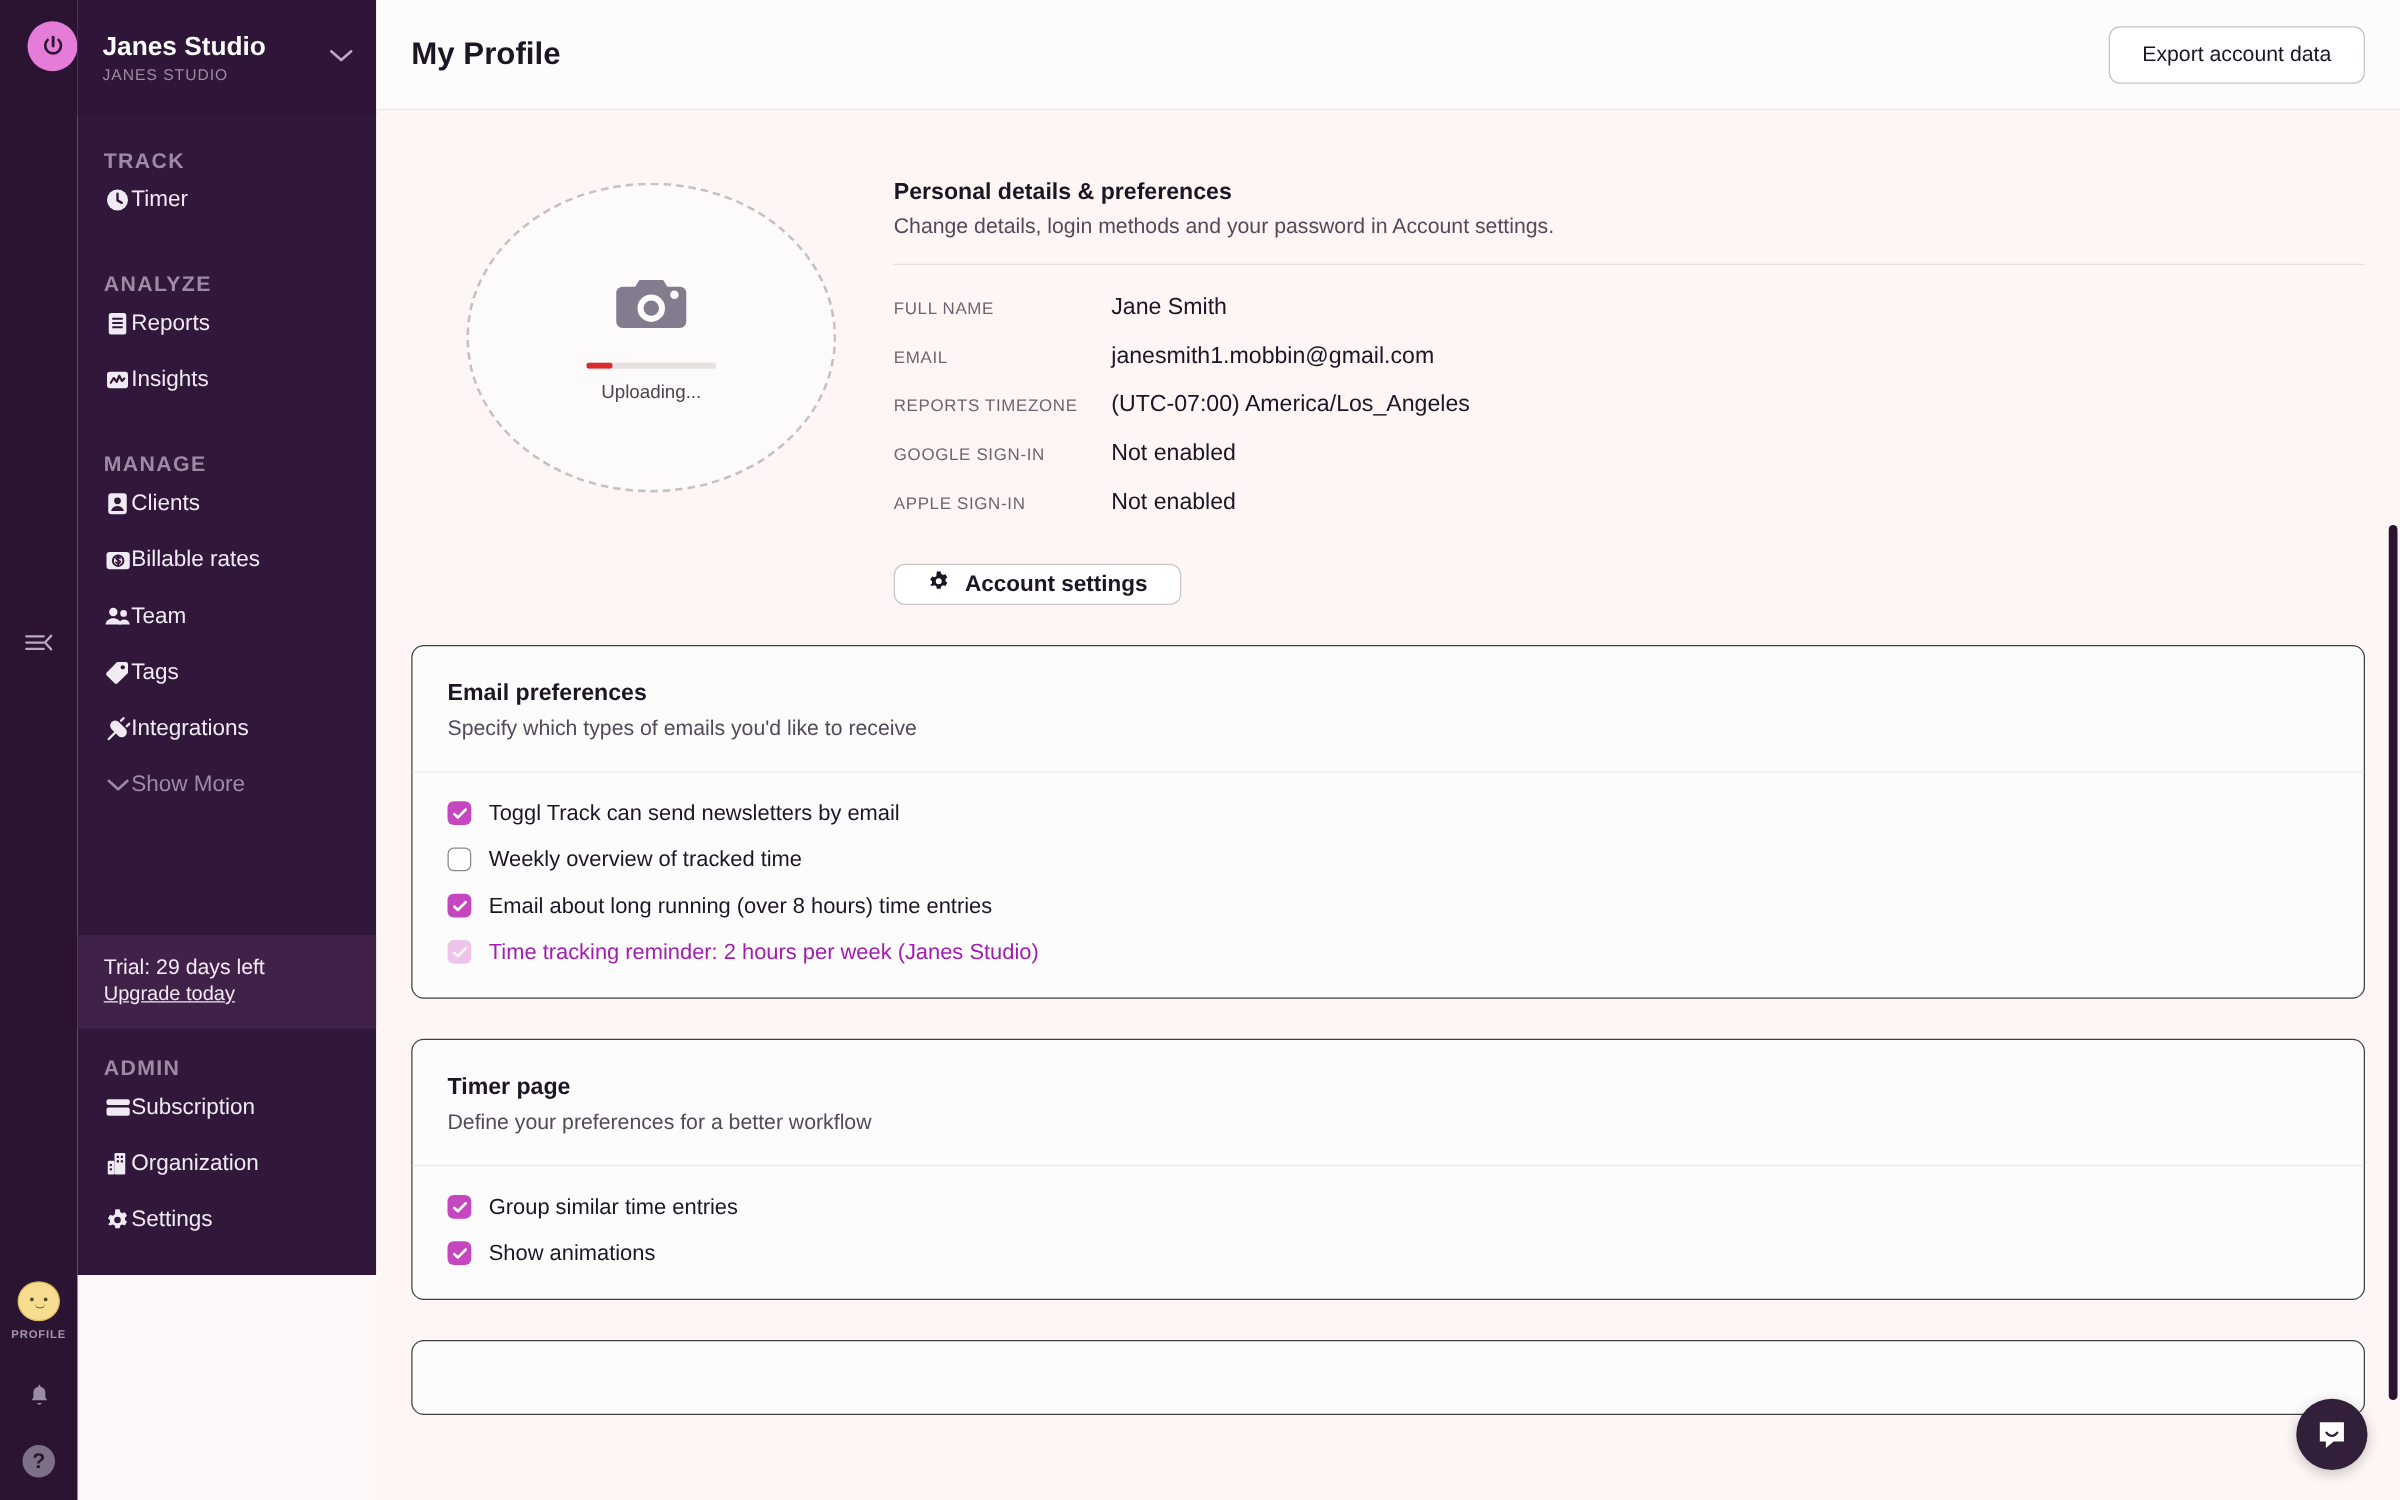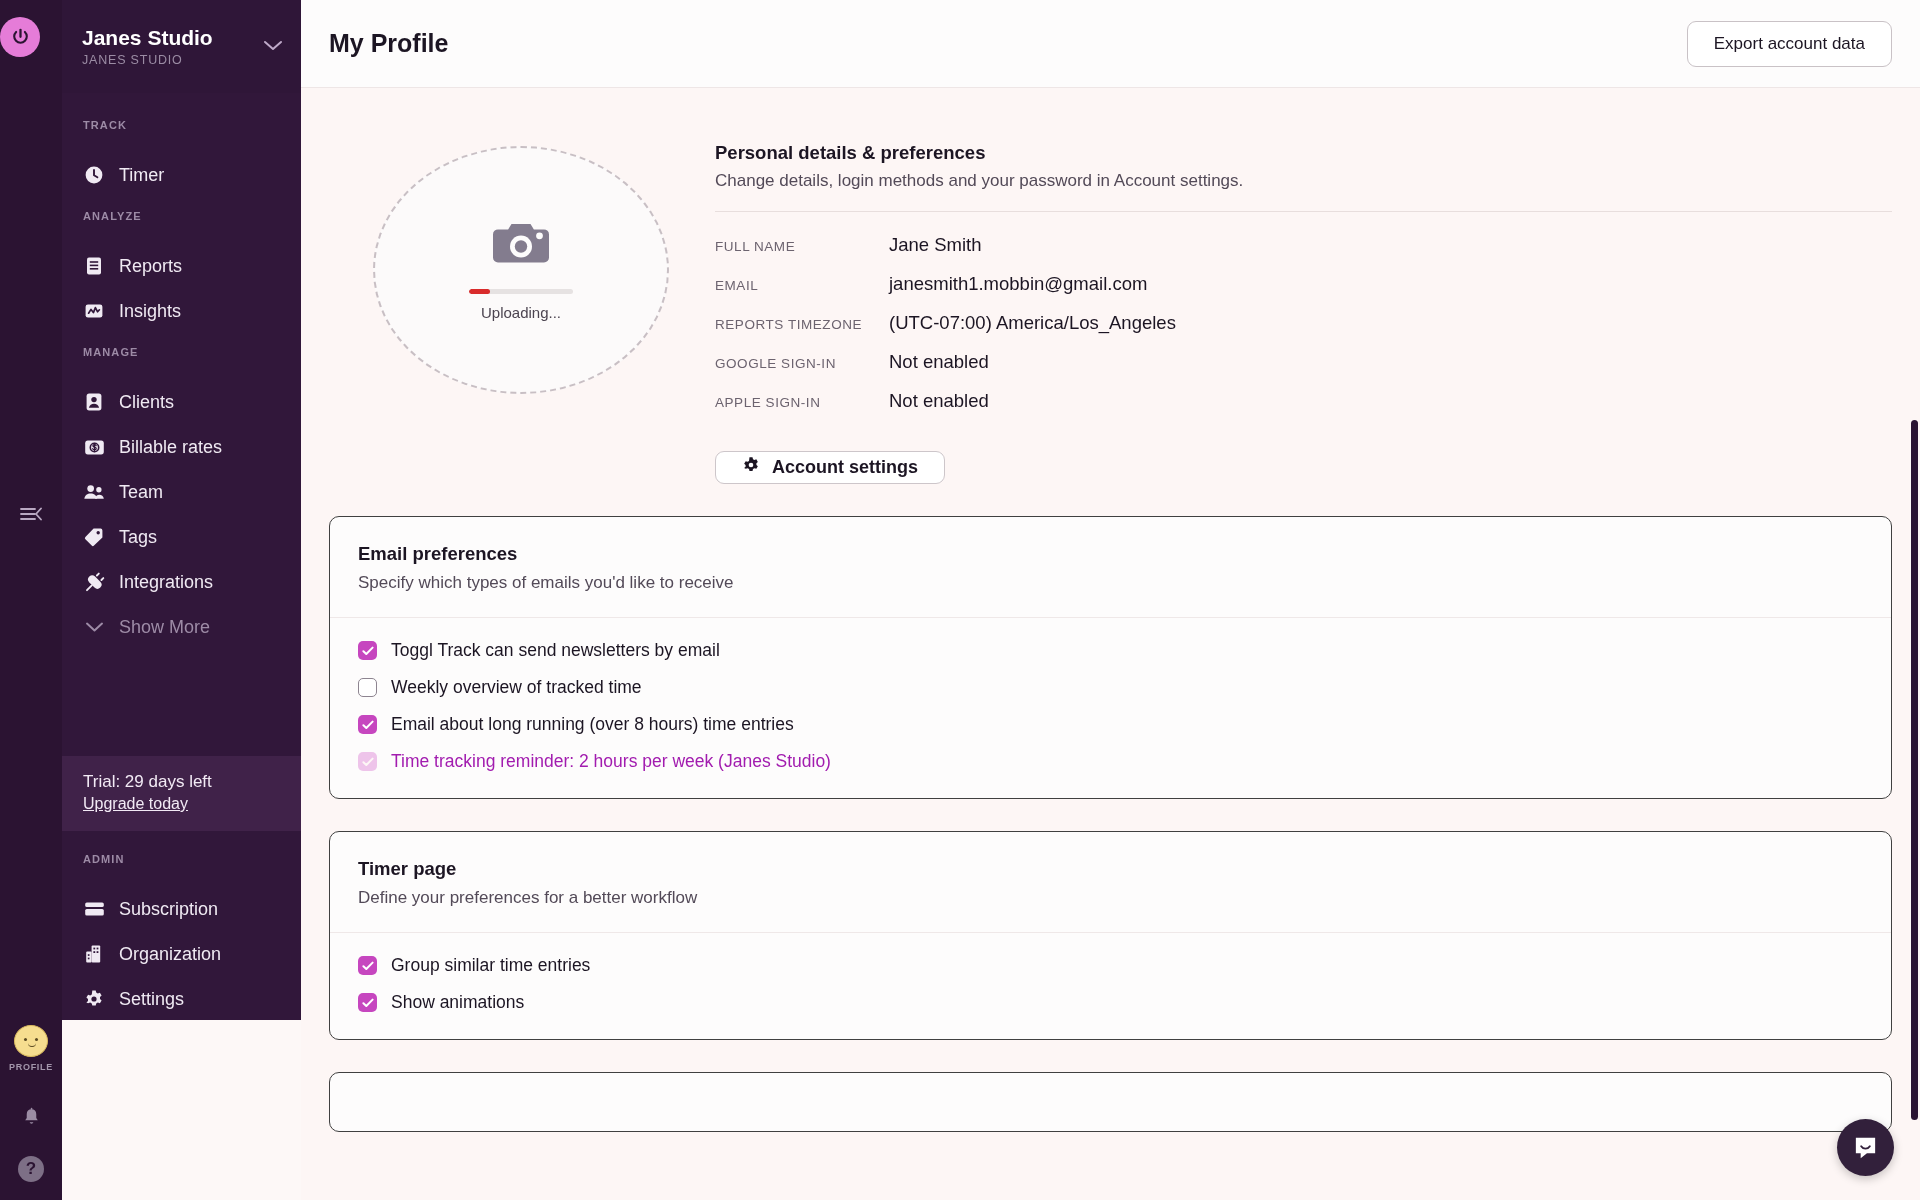--- a/index.html
+++ b/index.html
@@ -7,21 +7,21 @@
     width: 1920px; height: 1200px;
     font-family: "Liberation Sans", sans-serif;
     background: #fdf8f7;
     overflow: hidden;
   }
   .app { display: flex; width: 1920px; height: 1200px; position: relative; }
 
   
   .rail {
     width: 62px; height: 1200px; background: #2b1332;
-    display: flex; flex-direction: column; align-items: flex-start;
+    display: flex; flex-direction: column; align-items: flex-end;
     flex: 0 0 62px; position: relative;
   }
   .rail-logo {
     width: 40px; height: 40px; border-radius: 50%;
     background: #e57cd8; margin-top: 17px;
     display: flex; align-items: center; justify-content: center;
   }
   .rail-collapse {
     position: absolute; top: 500px; left: 50%; transform: translateX(-50%);
     width: 28px; height: 28px; display: flex; align-items: center; justify-content: center;
@@ -66,26 +66,26 @@
     height: 93px; display: flex; align-items: center; padding: 0 18px 0 20px;
     background: #2f1638; cursor: pointer;
   }
   .ws-texts { flex: 1; min-width: 0; }
   .ws-name { color: #fff; font-size: 21px; font-weight: 700; line-height: 1.15; }
   .ws-sub { color: #9b8ca4; font-size: 12.5px; letter-spacing: 0.8px; margin-top: 3px; }
   .ws-chevron { color: #bfa9c9; flex: 0 0 auto; }
 
   .nav { flex: 1; overflow: hidden; padding-top: 26px; }
   .nav-section-title {
-    color: #9d8ba6; font-size: 11px; font-weight: 700; letter-spacing: 1.1px;
+    color: #9d8ba6; font-size: 17px; font-weight: 700; letter-spacing: 1.1px;
     padding: 0 0 10px 21px;
   }
   .nav-section { margin-bottom: 24px; }
   .nav-item {
-    display: flex; align-items: flex-end; gap: 14px;
+    display: flex; align-items: flex-start; 
     height: 45px; padding: 0 20px 0 21px; cursor: pointer;
     color: #f0eaf3; font-size: 18px;
   }
   .nav-item .ico { width: 22px; height: 22px; display: flex; align-items: center; justify-content: center; flex: 0 0 22px; }
   .nav-item.dim { color: #9d8ba6; }
   .nav-item.dim .ico svg { fill: #9d8ba6; stroke: #9d8ba6; }
 
   .trial {
     background: #402249; padding: 16px 21px 18px 21px;
   }

